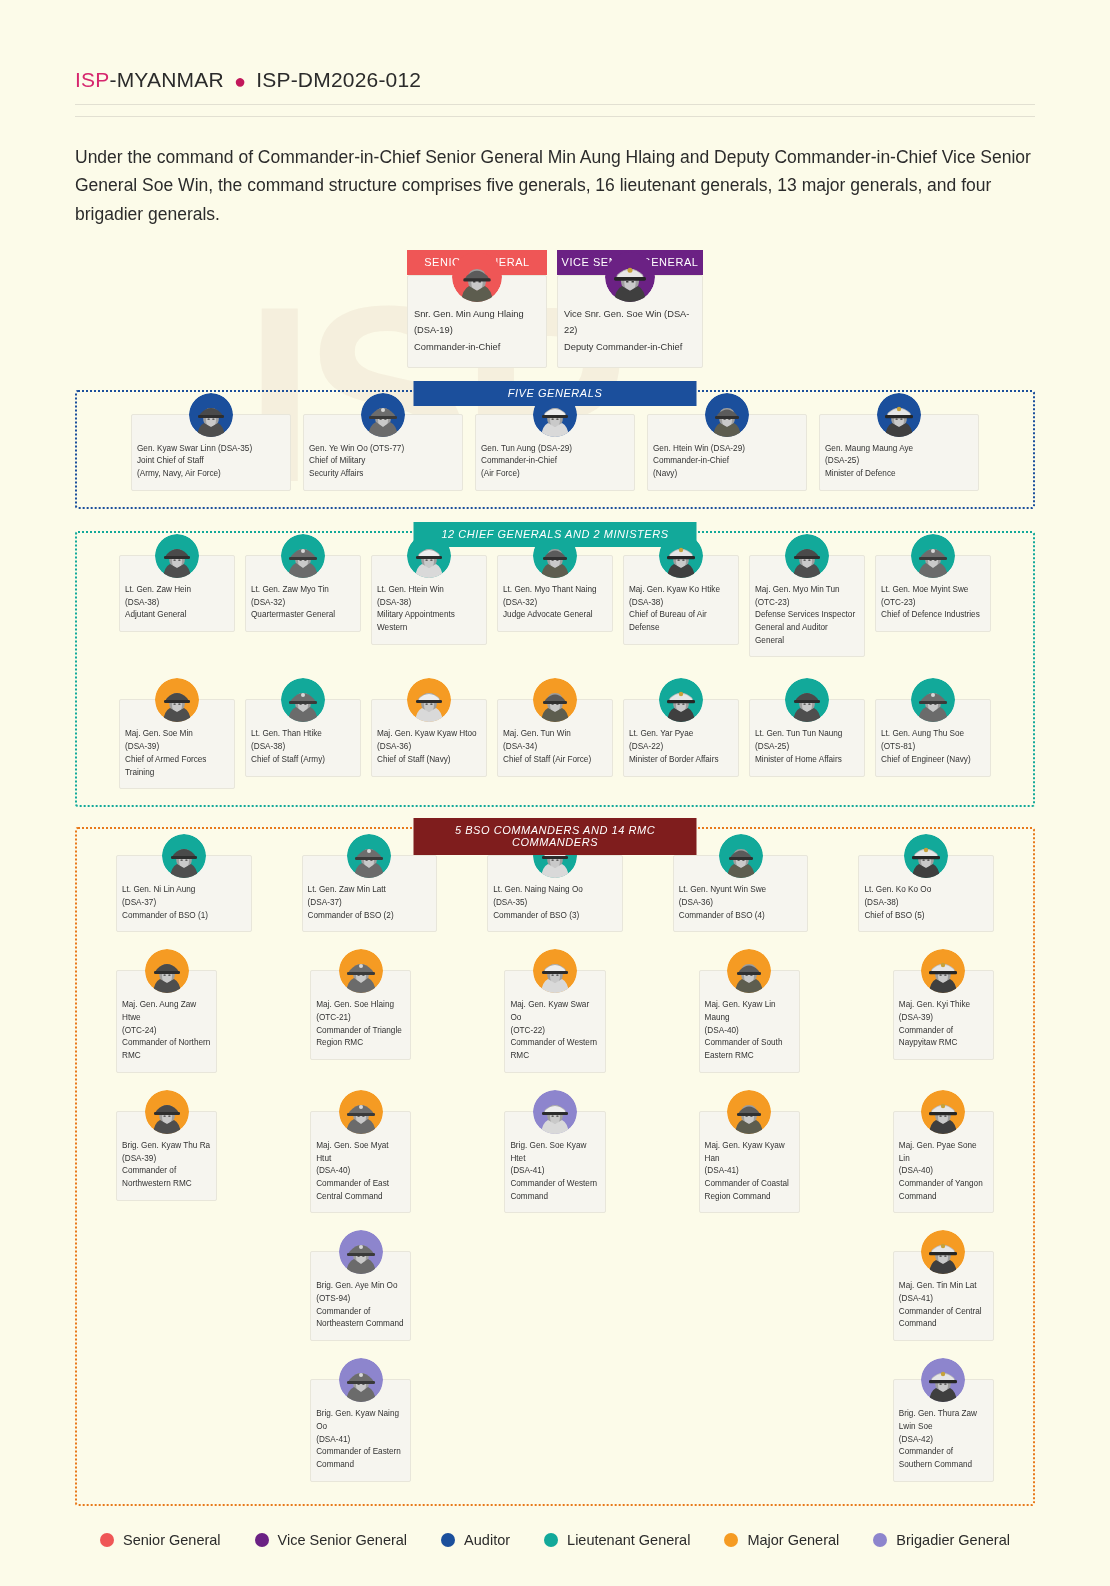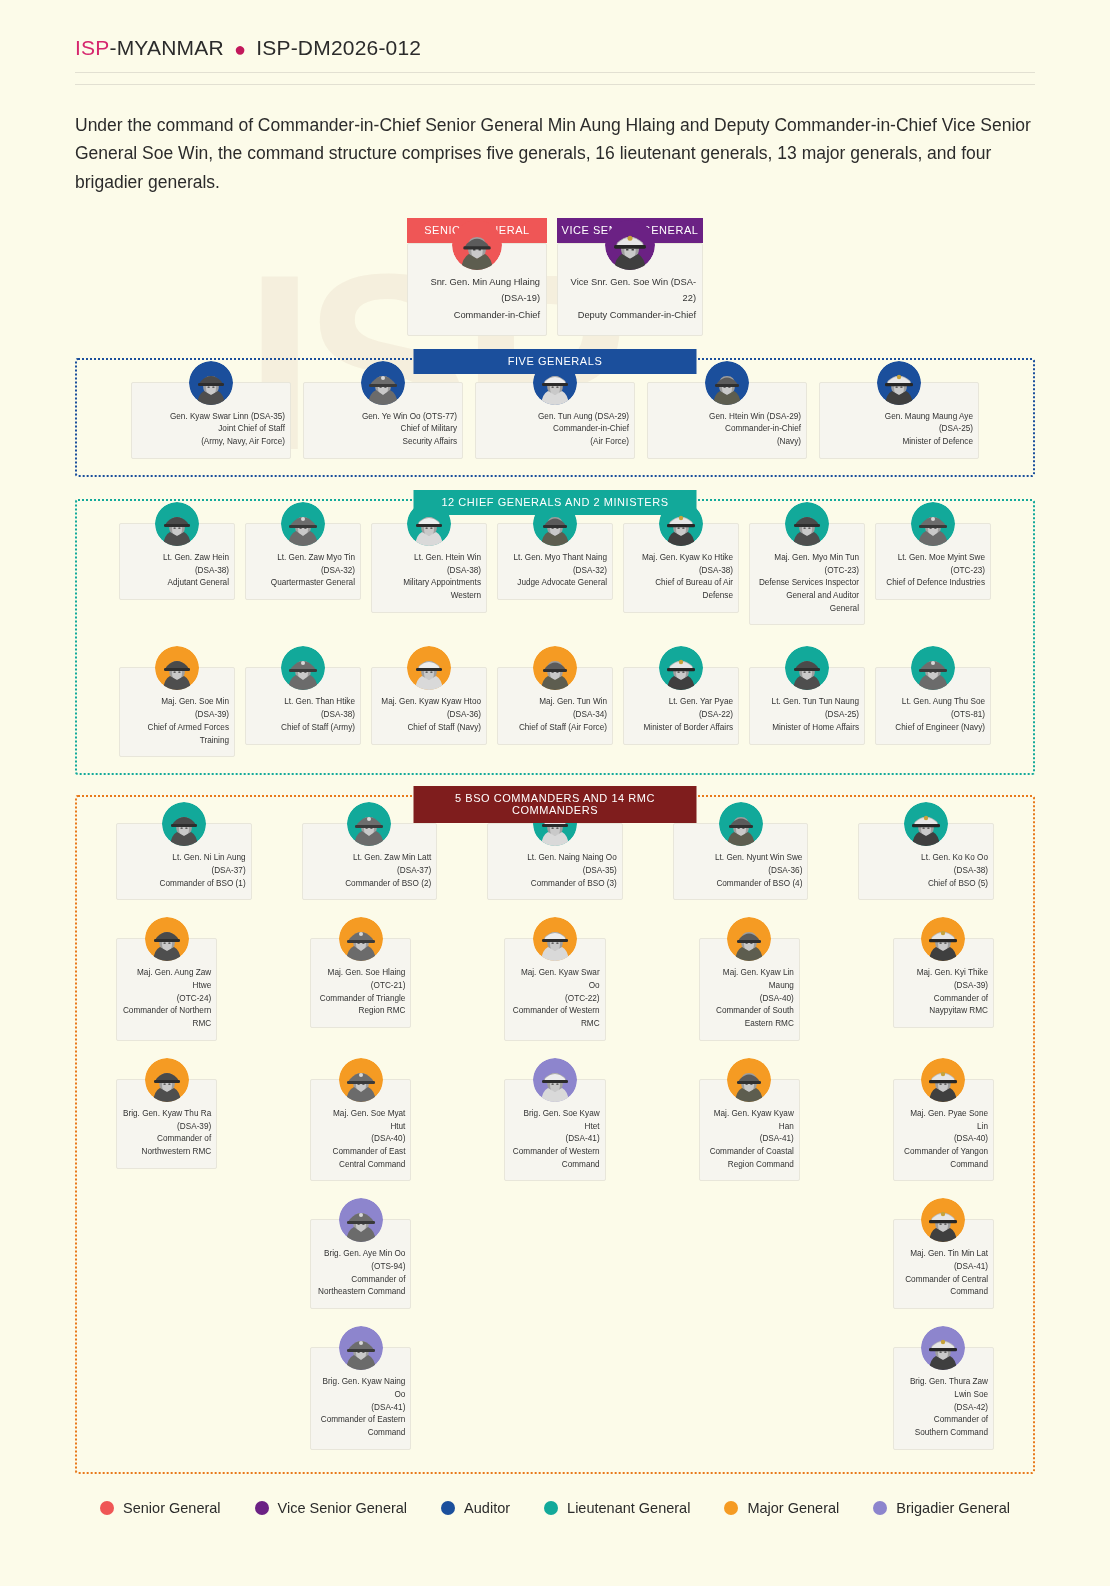--- a/index.html
+++ b/index.html
@@ -6,21 +6,21 @@
   body {
     width: 1110px; height: 1586px;
     background: #fcfbe9;
     font-family: "Liberation Sans", sans-serif;
     color: #2b2b2b;
     overflow: hidden;
   }
   .page { position: relative; width: 1110px; height: 1586px; padding: 0 75px; }
 
   
-  .kicker { padding-top: 36px; font-size: 21px; letter-spacing: .2px; color: #2b2b2b; }
+  .kicker { padding-top: 68px; font-size: 21px; letter-spacing: .2px; color: #2b2b2b; }
   .kicker .isp { color: #d6266e; }
   .kicker .dot { color: #c2185b; font-size: 20px; vertical-align: middle; margin: 0 4px; }
   .rule { height: 1px; background: #e2e0d2; margin: 11px 0 0 0; }
   .title { font-size: 30px; font-weight: 400; padding: 17px 0 19px; letter-spacing: .1px; }
   .title i { font-style: italic; }
   .intro { font-size: 17.5px; line-height: 1.62; padding: 26px 0 0; max-width: 960px; }
 
   
   .chart { position: relative; margin-top: 22px; }
 
@@ -34,21 +34,21 @@
   .badge.twelve { background: #12a99a; width: 283px; }
   .badge.bso    { background: #7f1d1d; width: 283px; }
 
   
   .toprow { display: flex; gap: 10px; justify-content: center; margin-top: 0; }
   .topcol { width: 140px; }
   .topcol.w2 { width: 146px; }
 
   .card {
     background: #f6f5ef; border: 1px solid #e8e6da; border-radius: 2px;
-    text-align: right; position: relative;
+    text-align: left; position: relative;
     padding: 28px 5px 9px;
   }
   .card .nm { font-size: 8.2px; line-height: 1.55; color: #333; }
   .topcard { padding: 30px 6px 12px; }
   .topcard .nm { font-size: 9.3px; line-height: 1.75; }
 
   .ava {
     position: absolute; left: 50%; transform: translateX(-50%);
     top: -22px; width: 44px; height: 44px; border-radius: 50%;
     overflow: hidden;
@@ -58,20 +58,21 @@
 
   
   .section { position: relative; border-radius: 3px; }
   .sec-five   { border: 2.5px dotted #1b4f9c; padding: 22px 14px 16px; margin-top: 22px; }
   .sec-twelve { border: 2.5px dotted #12a99a; padding: 22px 14px 16px; margin-top: 22px; }
   .sec-bso    { border: 2.5px dotted #e8791b; padding: 26px 14px 22px; margin-top: 20px; }
 
   .sec-label {
     position: absolute; top: -11px; left: 50%; transform: translateX(-50%);
     z-index: 3;
+    font-style: italic;
   }
 
   .row { display: flex; justify-content: center; }
   .row5 > .cell { width: 160px; margin: 0 6px; }
   .row7 > .cell { width: 116px; margin: 0 5px; }
   .rowB > .cell { width: 162px; margin: 0 25px; }
   .cell { position: relative; }
   .rowgap { margin-top: 42px; }
   .rowgapB { margin-top: 38px; gap: 43px; }
 

